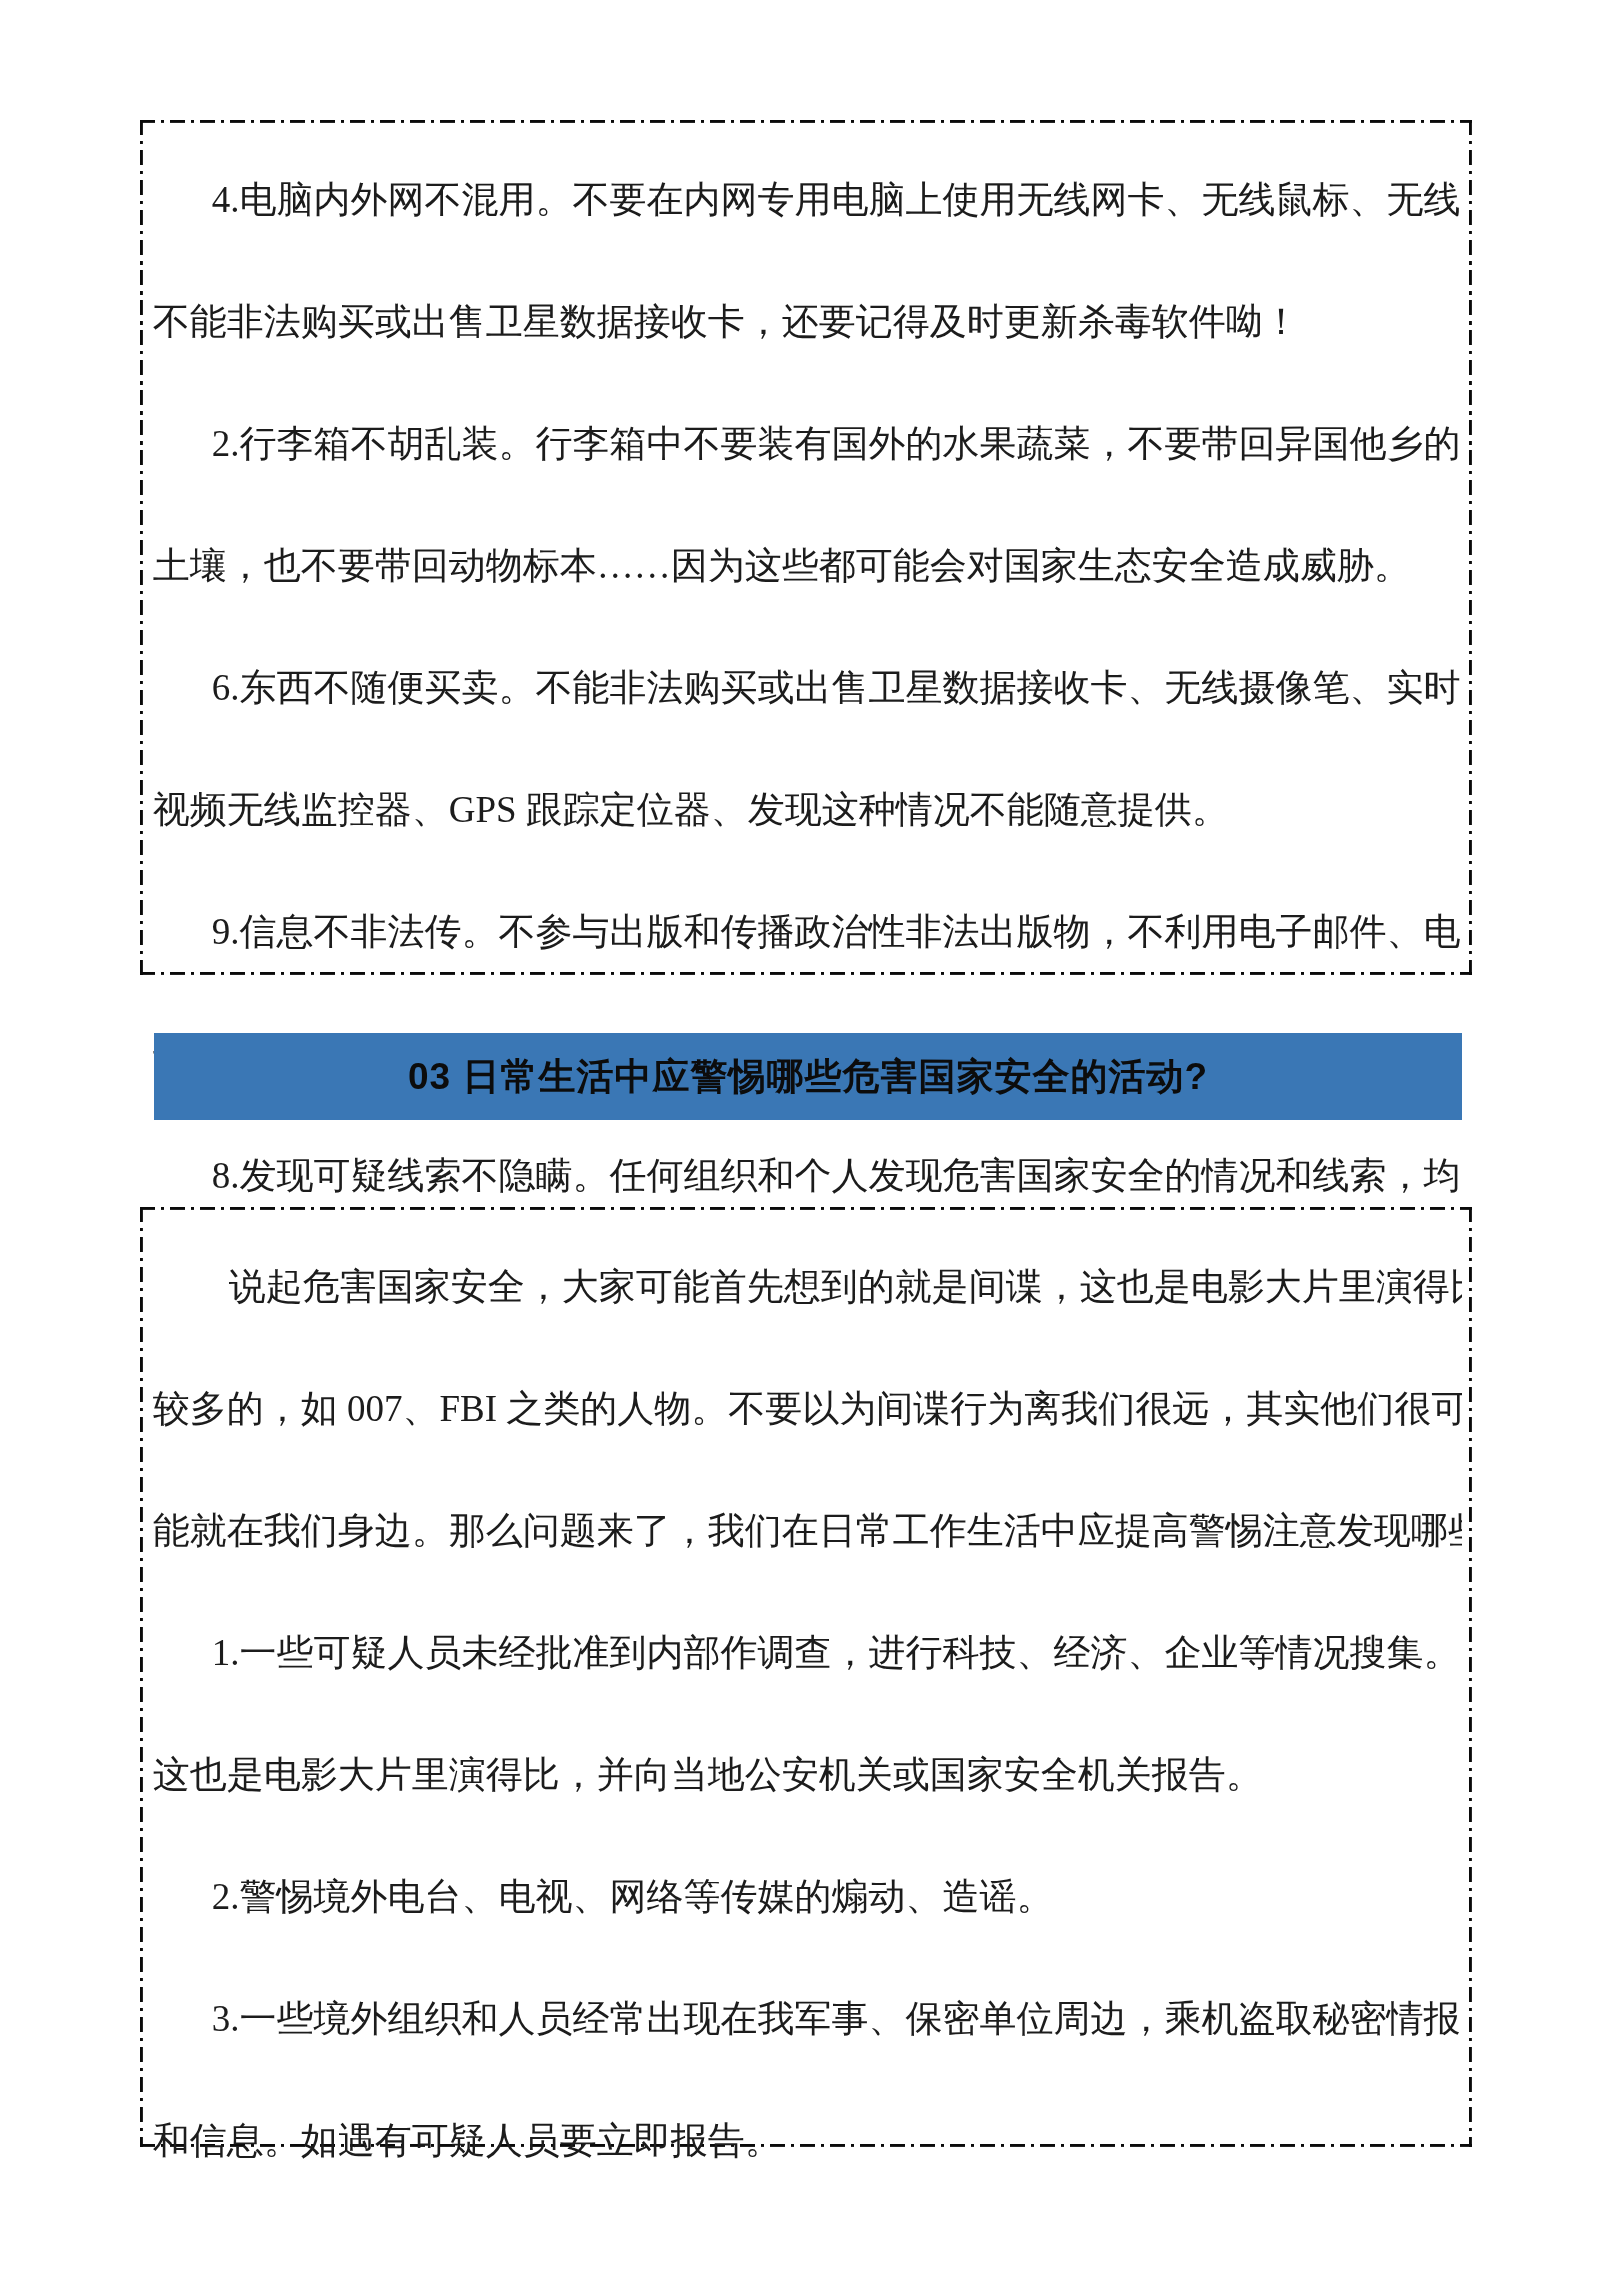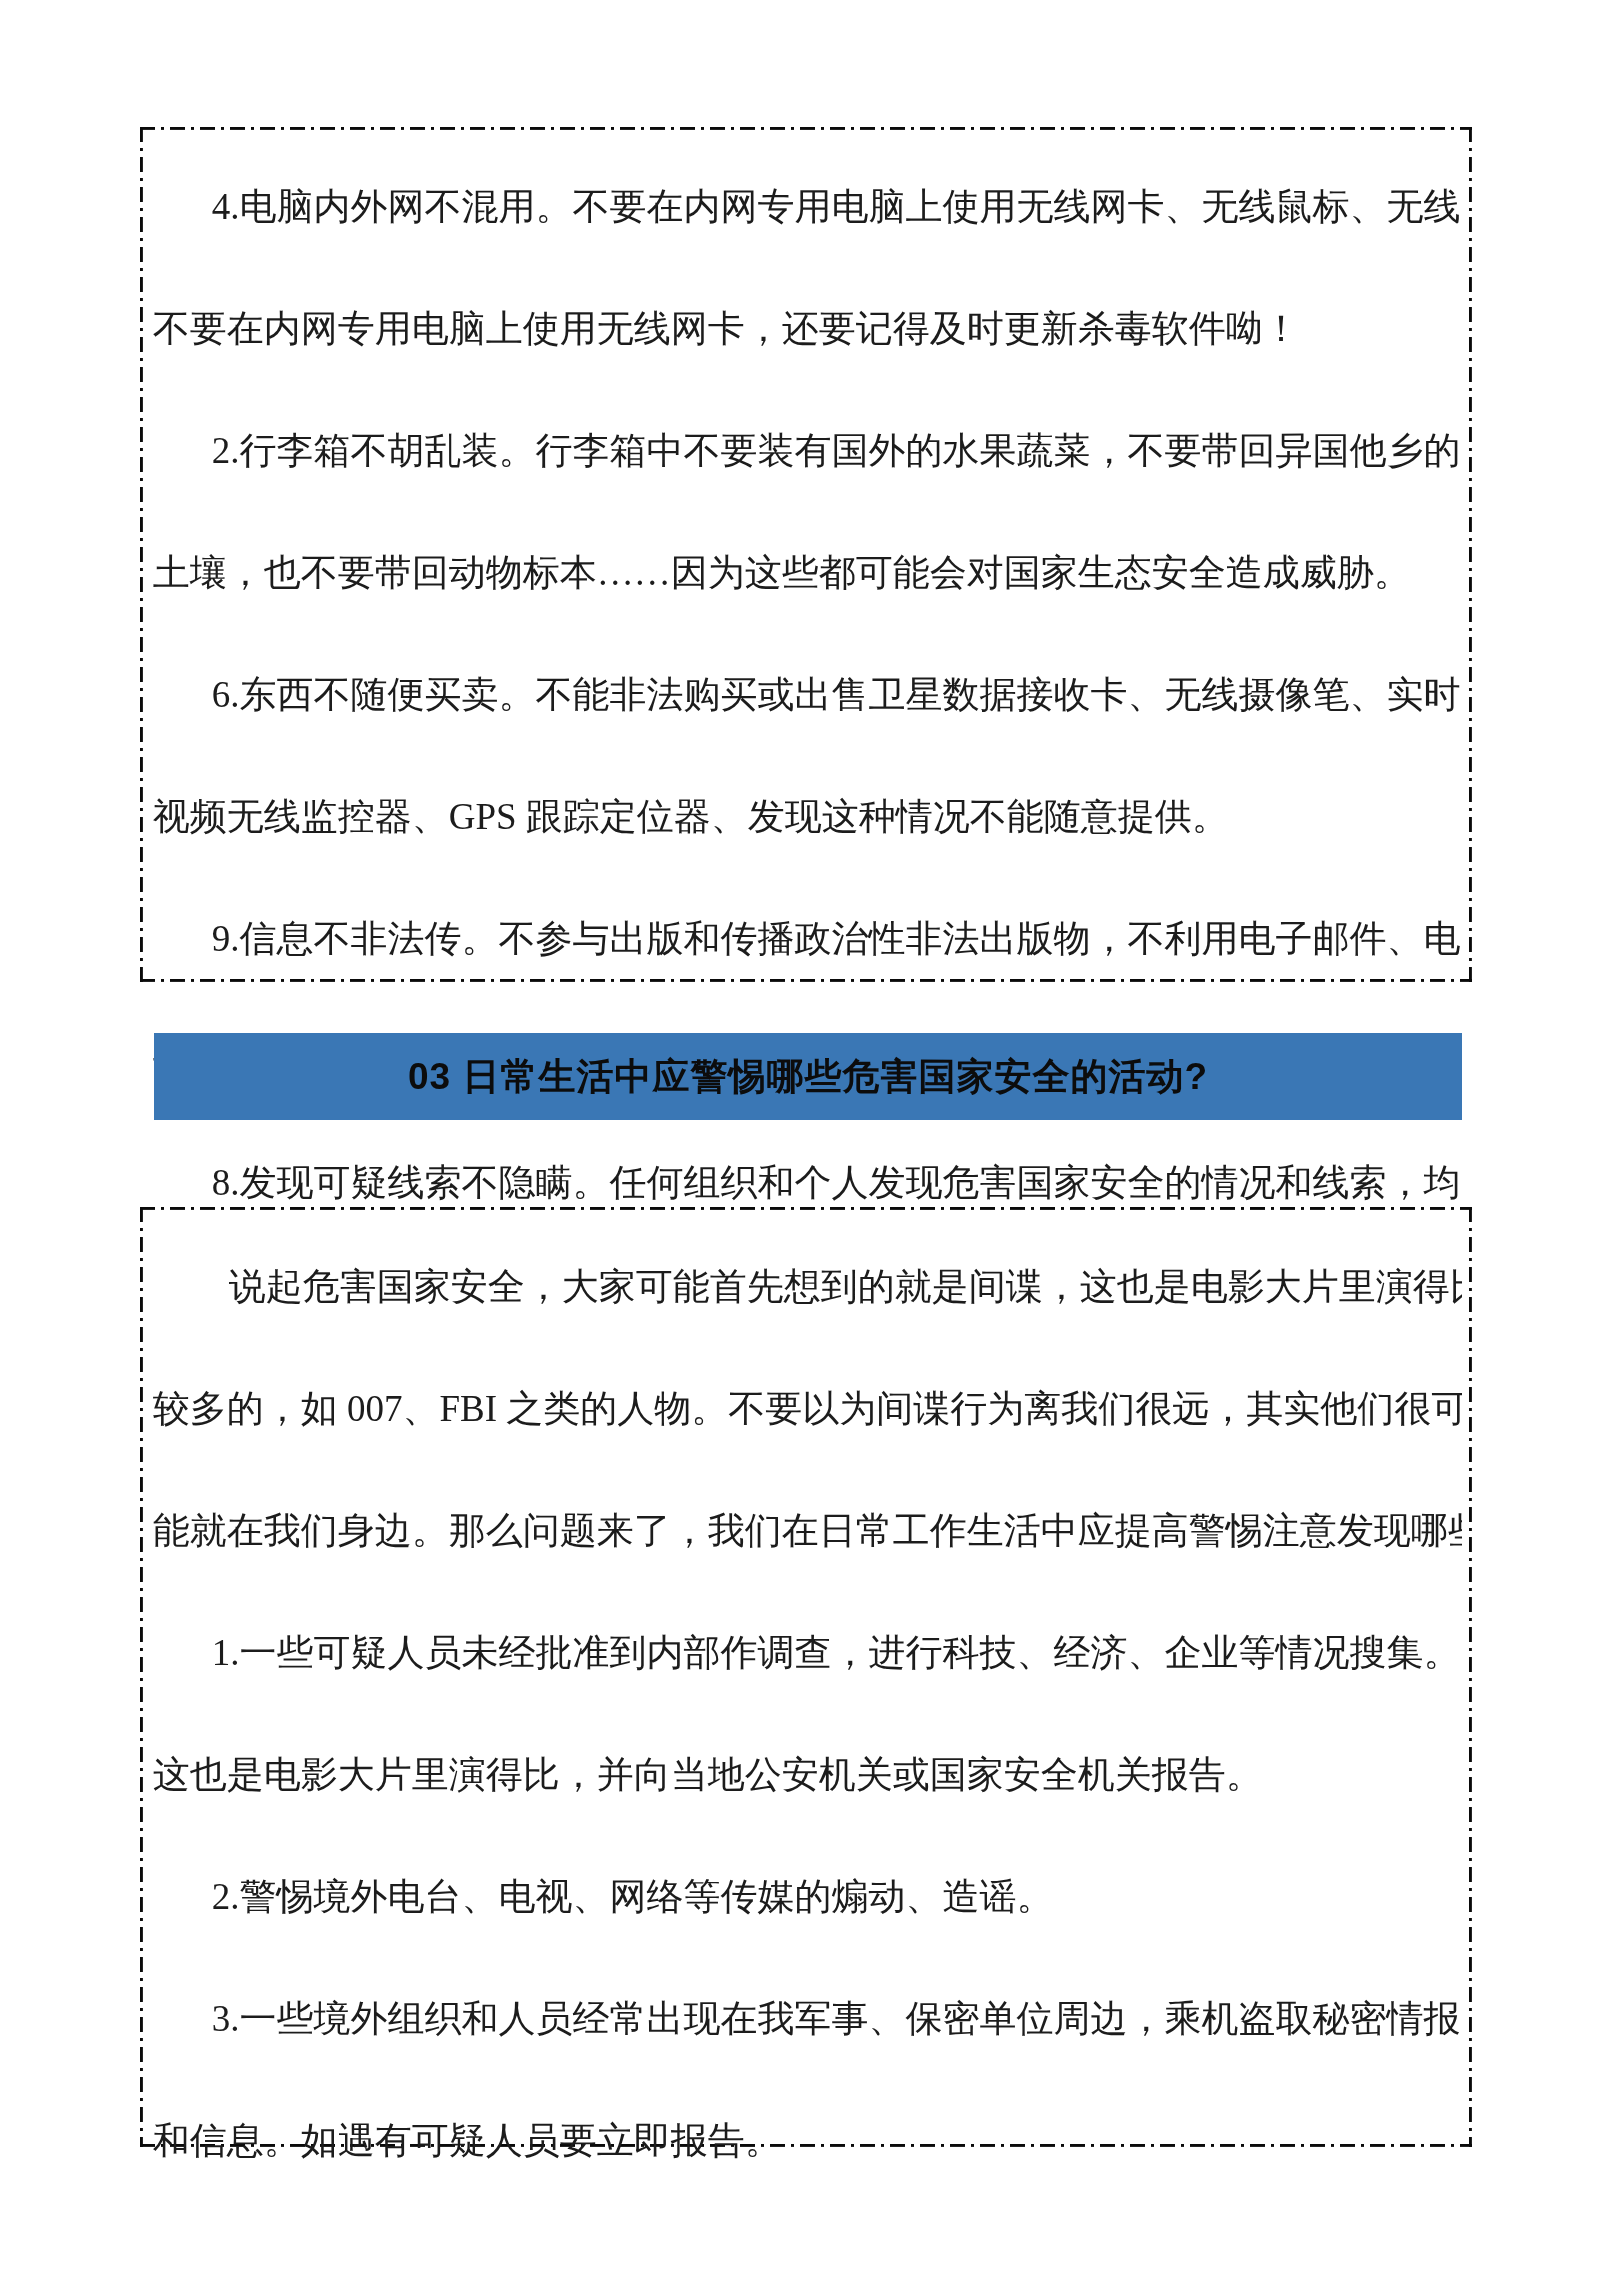--- a/index.html
+++ b/index.html
@@ -23,21 +23,21 @@
     width: 1332px;
     box-sizing: border-box;
     padding: 0 9.8px 0 12.7px;
     background:
       repeating-linear-gradient(to right,  #0a0a0a 0 14.7px, transparent 14.7px 20.6px, #0a0a0a 20.6px 24.5px, transparent 24.5px 30px) left top    / 100% 2.9px no-repeat,
       repeating-linear-gradient(to right,  #0a0a0a 0 14.7px, transparent 14.7px 20.6px, #0a0a0a 20.6px 24.5px, transparent 24.5px 30px) left bottom / 100% 2.9px no-repeat,
       repeating-linear-gradient(to bottom, #0a0a0a 0 14.7px, transparent 14.7px 20.6px, #0a0a0a 20.6px 24.5px, transparent 24.5px 30px) left top    / 2.9px 100% no-repeat,
       repeating-linear-gradient(to bottom, #0a0a0a 0 14.7px, transparent 14.7px 20.6px, #0a0a0a 20.6px 24.5px, transparent 24.5px 30px) right top   / 2.9px 100% no-repeat,
       #ffffff;
   }
-  .box1 { top: 127px;  height: 855px; }
+  .box1 { top: 120px;  height: 855px; }
   .box2 { top: 1207px; height: 940px; }
   .line {
     height: 85px;
     line-height: 85px;
     font-size: 37px;
     white-space: nowrap;
     overflow: hidden;
     letter-spacing: 0px;
   }
   .ind-num  { text-indent: 59px; }  
@@ -62,21 +62,21 @@
     white-space: nowrap;
   }
 </style>
 </head>
 <body>
 
 <div class="page">
 
   <section class="dashed-box box1">
     <p class="line ind-num">4.电脑内外网不混用。不要在内网专用电脑上使用无线网卡、无线鼠标、无线</p>
-    <p class="line">不要在内网专用电脑上使用无线网卡，还要记得及时更新杀毒软件呦！</p>
+    <p class="line">不能非法购买或出售卫星数据接收卡，还要记得及时更新杀毒软件呦！</p>
     <p class="line ind-num">2.行李箱不胡乱装。行李箱中不要装有国外的水果蔬菜，不要带回异国他乡的</p>
     <p class="line">土壤，也不要带回动物标本……因为这些都可能会对国家生态安全造成威胁。</p>
     <p class="line ind-num">6.东西不随便买卖。不能非法购买或出售卫星数据接收卡、无线摄像笔、实时</p>
     <p class="line">视频无线监控器、GPS 跟踪定位器、发现这种情况不能随意提供。</p>
     <p class="line ind-num">9.信息不非法传。不参与出版和传播政治性非法出版物，不利用电子邮件、电</p>
     <p class="line">子论坛等网络传播途径美化西方社会，诋毁我国形象。</p>
     <p class="line ind-num">8.发现可疑线索不隐瞒。任何组织和个人发现危害国家安全的情况和线索，均</p>
     <p class="line">可以拨打国家安全机关“12339”举报电话进行举报。</p>
   </section>
 

